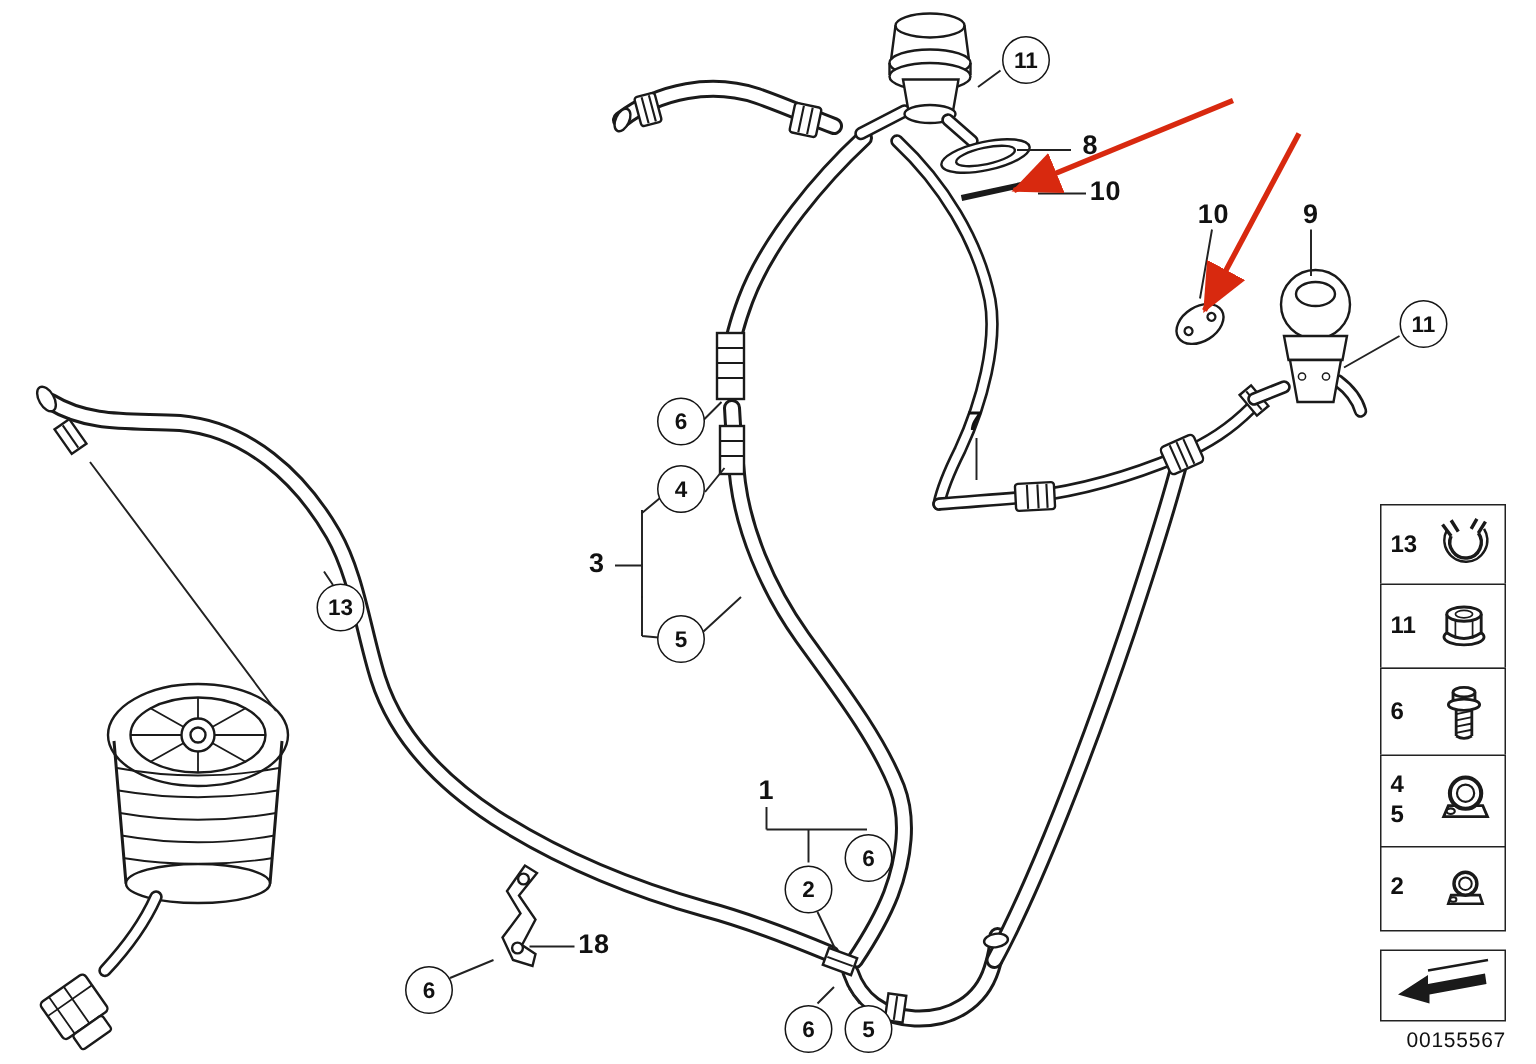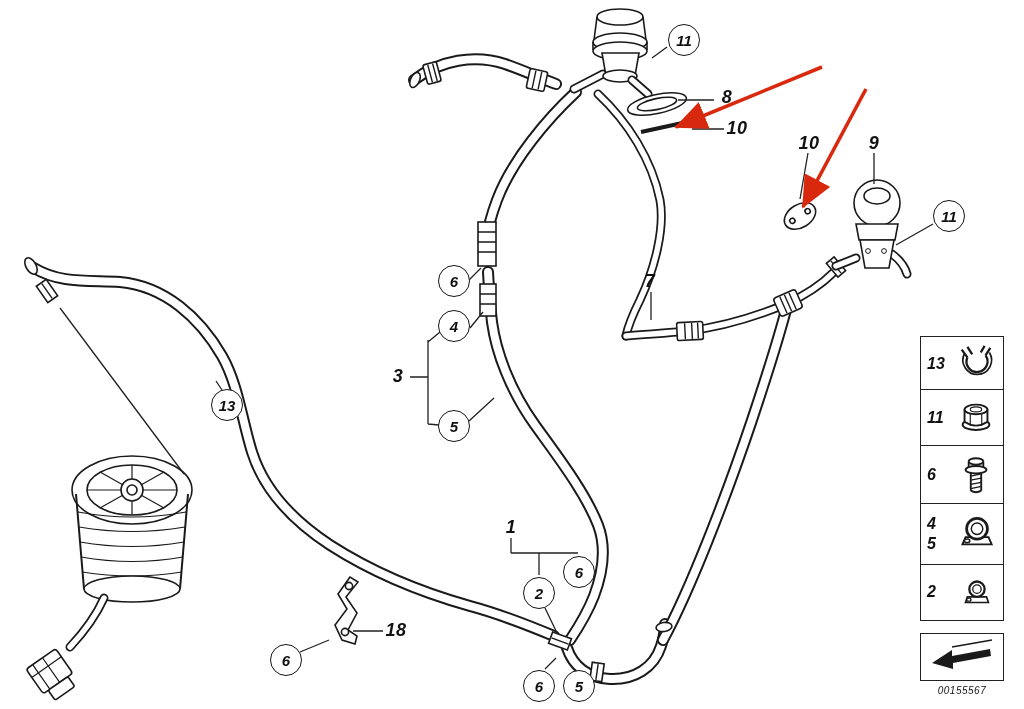--- a/index.html
+++ b/index.html
@@ -4,21 +4,21 @@
 <style>
   * { box-sizing: border-box; margin: 0; padding: 0; }
   html, body { width: 1024px; height: 709px; }
   body {
     background: #ffffff;
     font-family: "Liberation Sans", sans-serif;
     position: relative;
     overflow: hidden;
     color: #111;
   }
-  .canvas { position: absolute; left: 0; top: 0; width: 1024px; height: 709px; font-style: italic; }
+  .canvas { position: absolute; left: 0; top: 0; width: 1024px; height: 709px; }
   svg.draw { position: absolute; left: 0; top: 0; }
 
   .k      { stroke: #1a1a1a; fill: none; }
   .part   { stroke: #1a1a1a; fill: #ffffff; stroke-width: 1.6; }
   .hose-o { stroke: #1a1a1a; stroke-width: 12;  fill: none; stroke-linecap: round; }
   .hose-i { stroke: #ffffff; stroke-width: 8;   fill: none; stroke-linecap: round; }
   .thin-o { stroke: #1a1a1a; stroke-width: 9;   fill: none; stroke-linecap: round; }
   .thin-i { stroke: #ffffff; stroke-width: 5.5; fill: none; stroke-linecap: round; }
   .ldr    { stroke: #222;    stroke-width: 1.3; fill: none; }
   .red    { stroke-width: 3.6; fill: none; }
@@ -35,21 +35,21 @@
     transform: translate(-50%,-50%); letter-spacing: .5px; z-index: 5;
     background: transparent;
   }
 
   .legend { position: absolute; left: 920px; top: 336px; width: 84px; display: flex; flex-direction: column; z-index: 4; }
   .legend-row { border: 1.6px solid #222; background: #fff; display: flex; align-items: center; }
   .legend-row + .legend-row { margin-top: -1.6px; }
   .legend-num { width: 27px; padding-left: 6px; font-weight: 700; font-size: 16px; display: flex; flex-direction: column; line-height: 1.25; }
   .legend-icon { flex: 1; display: flex; align-items: center; justify-content: center; }
   .arrow-box { position: absolute; left: 920px; top: 633px; width: 84px; height: 48px; border: 1.6px solid #222; background: #fff; display: flex; align-items: center; justify-content: center; z-index: 4; }
-  .part-number { position: absolute; left: 920px; top: 685px; width: 84px; text-align: center; font-size: 10px; letter-spacing: .5px; z-index: 4; }
+  .part-number { position: absolute; left: 920px; top: 685px; width: 84px; text-align: right; font-size: 14px; letter-spacing: .5px; z-index: 4; }
 </style>
 </head>
 <body>
 
 <div class="canvas">
 
   <svg class="draw" width="1024" height="709" viewBox="0 0 1024 709">
     <defs>
       <marker id="ah" markerWidth="11" markerHeight="9" refX="8.5" refY="4" orient="auto">
         <path d="M0,0 L9,4 L0,8 Z" fill="#d8290f"></path>

